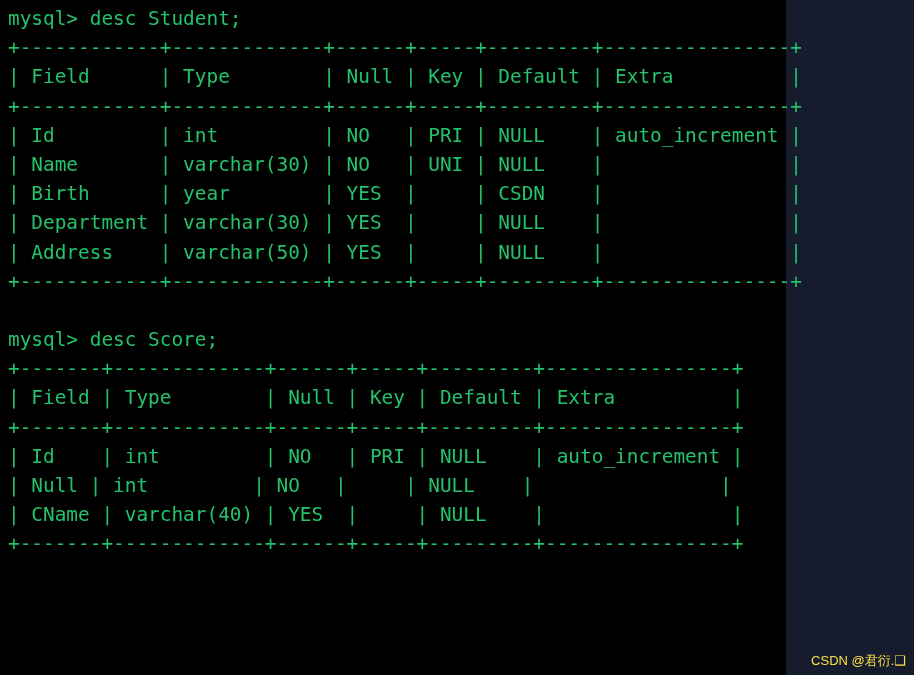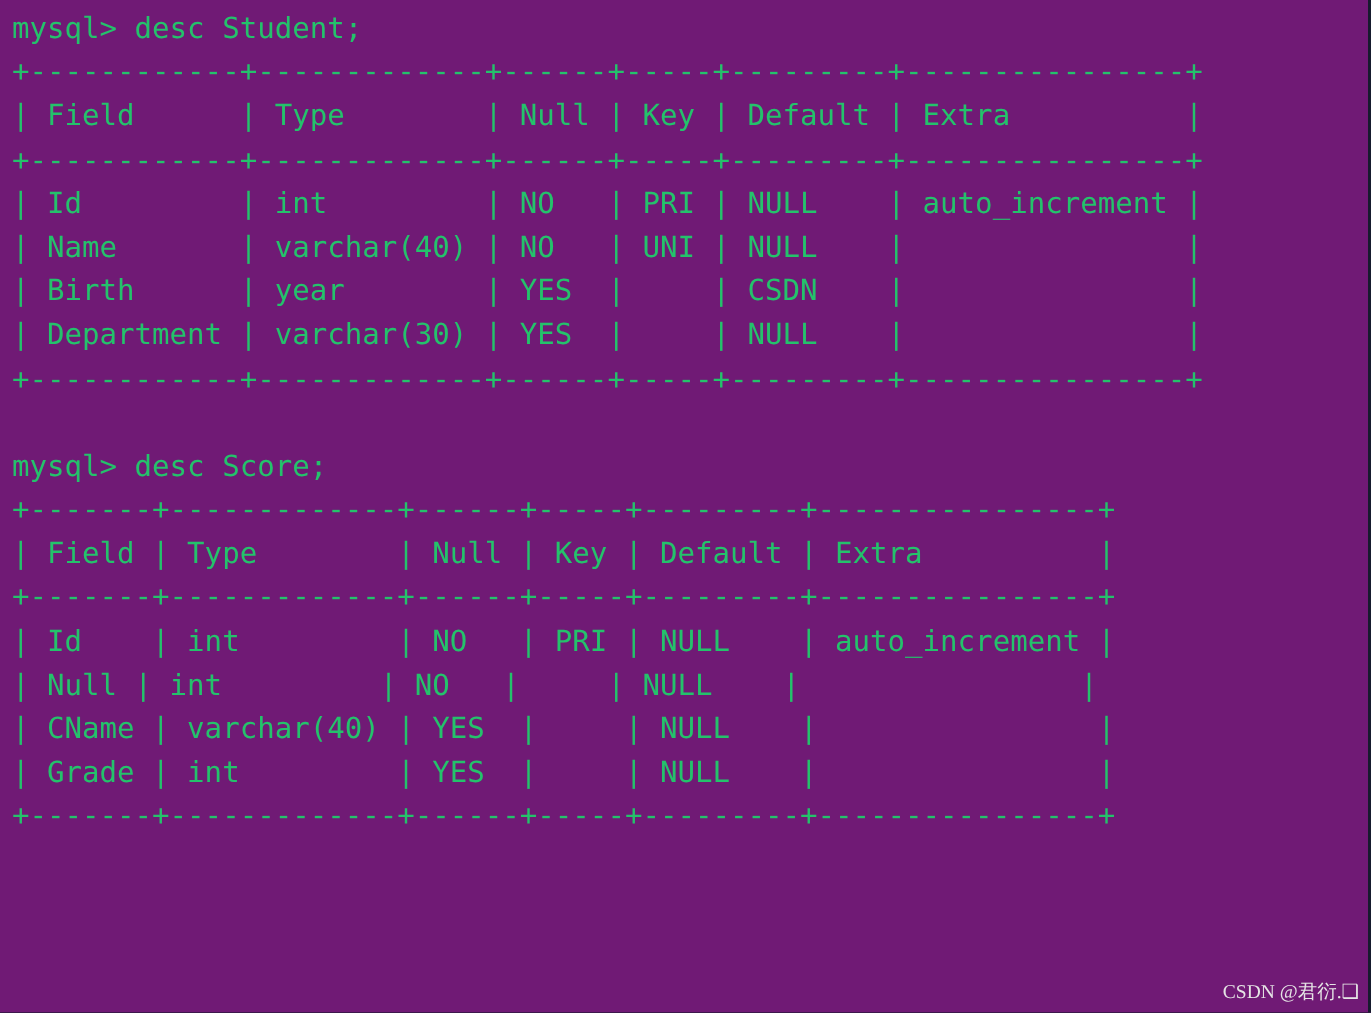--- a/index.html
+++ b/index.html
@@ -13,23 +13,23 @@
     height: 675px;
     overflow: hidden;
     position: relative;
     font-family: "DejaVu Sans Mono", "Liberation Mono", monospace;
   }
 
   #terminal {
     position: absolute;
     left: 0;
     top: 0;
-    width: 912px;
+    width: 786px;
     height: 675px;
-    background: #701a75;
+    background: #000000;
     box-sizing: border-box;
     padding: 4px 0 14px 8px;
   }
 
   .term-line {
     display: block;
     white-space: pre;
     font-family: "DejaVu Sans Mono", "Liberation Mono", monospace;
     font-size: 19.4px;
     line-height: 29.2px;
@@ -40,48 +40,48 @@
 
   .term-line.blank {
     color: transparent;
   }
 
   
   #watermark {
     position: absolute;
     right: 8px;
     bottom: 6px;
-    font-family: Liberation Serif, serif;
+    font-family: Liberation Sans, sans-serif;
     font-size: 13px;
     line-height: 16px;
-    color: #e5e5e5;
+    color: #fde047;
     white-space: pre;
     user-select: none;
   }
 </style>
 </head>
 <body>
 
 <div id="terminal">
 
   <span class="term-line">mysql&gt; desc Student;</span>
   <span class="term-line">+------------+-------------+------+-----+---------+----------------+</span>
   <span class="term-line">| Field      | Type        | Null | Key | Default | Extra          |</span>
   <span class="term-line">+------------+-------------+------+-----+---------+----------------+</span>
   <span class="term-line">| Id         | int         | NO   | PRI | NULL    | auto_increment |</span>
-  <span class="term-line">| Name       | varchar(40) | NO   | UNI | NULL    |                |</span>
+  <span class="term-line">| Name       | varchar(30) | NO   | UNI | NULL    |                |</span>
   <span class="term-line">| Birth      | year        | YES  |     | CSDN    |                |</span>
   <span class="term-line">| Department | varchar(30) | YES  |     | NULL    |                |</span>
+  <span class="term-line">| Address    | varchar(50) | YES  |     | NULL    |                |</span>
   <span class="term-line">+------------+-------------+------+-----+---------+----------------+</span>
   <span class="term-line blank"></span>
   <span class="term-line">mysql&gt; desc Score;</span>
   <span class="term-line">+-------+-------------+------+-----+---------+----------------+</span>
   <span class="term-line">| Field | Type        | Null | Key | Default | Extra          |</span>
   <span class="term-line">+-------+-------------+------+-----+---------+----------------+</span>
   <span class="term-line">| Id    | int         | NO   | PRI | NULL    | auto_increment |</span>
   <span class="term-line">| Null | int         | NO   |     | NULL    |                |</span>
   <span class="term-line">| CName | varchar(40) | YES  |     | NULL    |                |</span>
-  <span class="term-line">| Grade | int         | YES  |     | NULL    |                |</span>
   <span class="term-line">+-------+-------------+------+-----+---------+----------------+</span>
 
 </div>
 
 <div id="watermark">CSDN @君衍.❑</div>
 
 </body></html>

